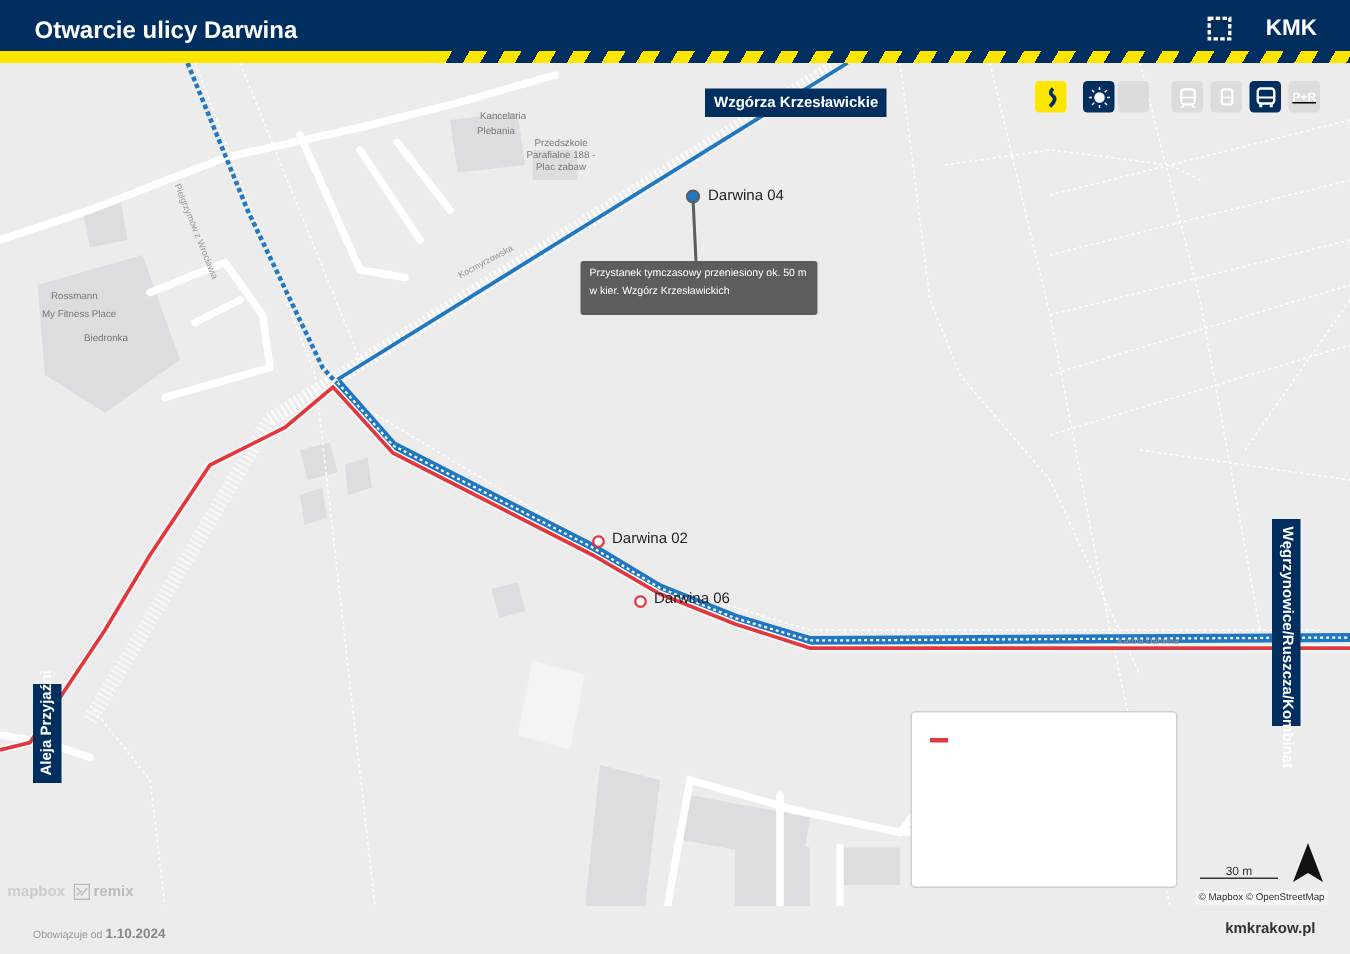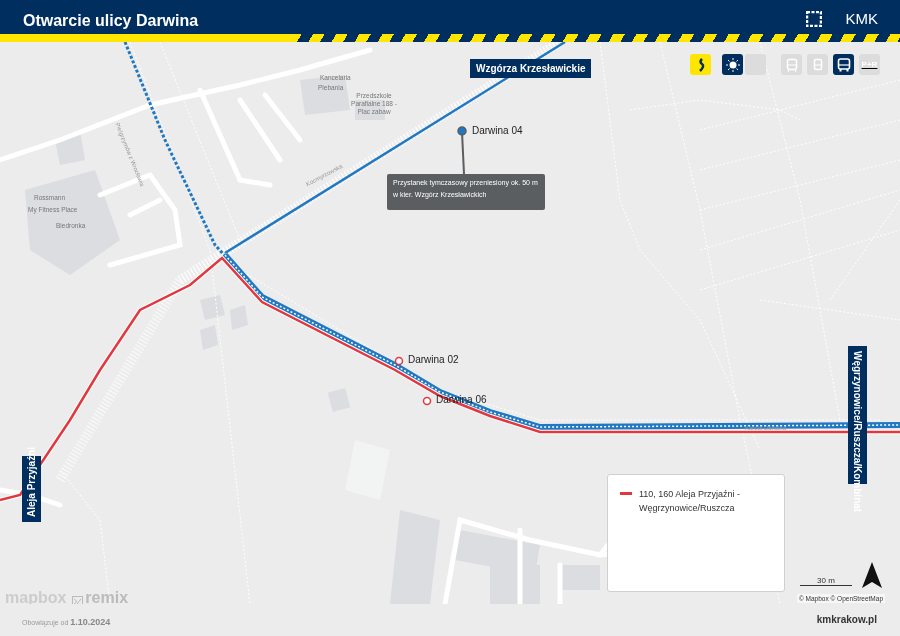--- a/index.html
+++ b/index.html
@@ -1,19 +1,19 @@
 <!DOCTYPE html>
 <html><head>
 <meta charset="utf-8">
 <style>
   html,body{margin:0;padding:0;}
   body{width:900px;height:636px;overflow:hidden;position:relative;background:#ececec;font-family:"Liberation Sans",sans-serif;}
   .header{position:absolute;left:0;top:0;width:900px;height:34px;background:#002e5f;}
   .header .title{position:absolute;left:23px;top:12px;color:#fff;font-weight:bold;font-size:16px;}
-  .logo{position:absolute;right:22px;top:10px;display:flex;align-items:center;gap:23px;color:#fff;font-weight:normal;font-size:15px;}
+  .logo{position:absolute;right:22px;top:10px;display:flex;align-items:center;gap:23px;color:#fff;font-weight:bold;font-size:15px;}
   .yellowbar{position:absolute;left:0;top:34px;width:900px;height:8px;background:#ffe600;}
   .stripes{position:absolute;left:290px;top:34px;width:610px;height:8px;background:repeating-linear-gradient(120deg,#ffe600 0 10px,#002e5f 10px 20px);}
   .map{position:absolute;left:0;top:42px;width:900px;height:562px;overflow:hidden;}
   .map svg{position:absolute;left:0;top:0;}
   .toolbar{position:absolute;top:54px;display:flex;}
   .tb{width:21px;height:21px;border-radius:3px;display:flex;align-items:center;justify-content:center;}
   .tb.yellow{background:#ffe600;}
   .tb.dark{background:#002e5f;}
   .tb.light{background:#dcdcdc;text-decoration:underline;}
   .label-box{position:absolute;background:#002e5f;color:#fff;font-size:10px;font-weight:bold;padding:4px 6px;white-space:nowrap;}
@@ -25,21 +25,21 @@
   .leg-item{display:flex;align-items:flex-start;margin-bottom:7px;}
   .leg-sw{width:12px;height:3px;margin-top:5px;margin-right:7px;flex:none;}
   .leg-text{font-size:9px;color:#333;line-height:14px;}
   .scale{position:absolute;left:800px;top:576px;width:52px;text-align:center;font-size:8px;color:#333;border-bottom:1px solid #333;}
   .north{position:absolute;left:861px;top:562px;}
   .attrib{position:absolute;left:797px;top:594px;font-size:6.5px;color:#333;background:rgba(255,255,255,0.6);padding:1px 2px;}
   .footer{position:absolute;left:0;top:604px;width:900px;height:32px;background:#ececec;}
   .valid{position:absolute;left:22px;top:617px;font-size:7px;color:#999;}
   .valid b{font-size:9px;color:#888;}
   .site{position:absolute;right:23px;top:614px;font-size:10px;color:#333;font-weight:bold;}
-  .brand{position:absolute;left:5px;top:589px;display:flex;gap:6px;align-items:center;font-size:16px;color:#bbb;font-weight:bold;}
+  .brand{position:absolute;left:5px;top:589px;display:flex;gap:6px;align-items:center;font-size:10px;color:#bbb;font-weight:bold;}
   .roadlbl{position:absolute;font-size:6px;color:#999;white-space:nowrap;transform-origin:left top;}
 </style>
 </head>
 <body>
 
 <div class="header">
   <div class="title">Otwarcie ulicy Darwina</div>
   <div class="logo">
     <svg width="16" height="16" viewBox="0 0 16 16">
         <rect x="1" y="1" width="14" height="14" fill="none" stroke="#fff" stroke-width="2.5" stroke-dasharray="3 1.5"></rect>
@@ -195,21 +195,20 @@
       </svg>
   </div>
   <div class="tb light">
     <span style="color:#fff;font-size:8px;font-weight:bold;">P+R</span>
   </div>
 </div>
 
 <div class="legend">
   <div class="leg-item">
     <div class="leg-sw" style="background:#e0383e;"></div>
-    <div class="leg-text">110, 160 Aleja Przyjaźni - Węgrzynowice/Ruszcza</div>
   </div>
 </div>
 
 <div class="scale">30 m</div>
 <svg class="north" width="22" height="28" viewBox="0 0 22 28">
     <polygon points="11,0 21,26 11,20 1,26" fill="#111"></polygon>
   </svg>
 <div class="attrib">© Mapbox © OpenStreetMap</div>
 
 <div class="brand">

